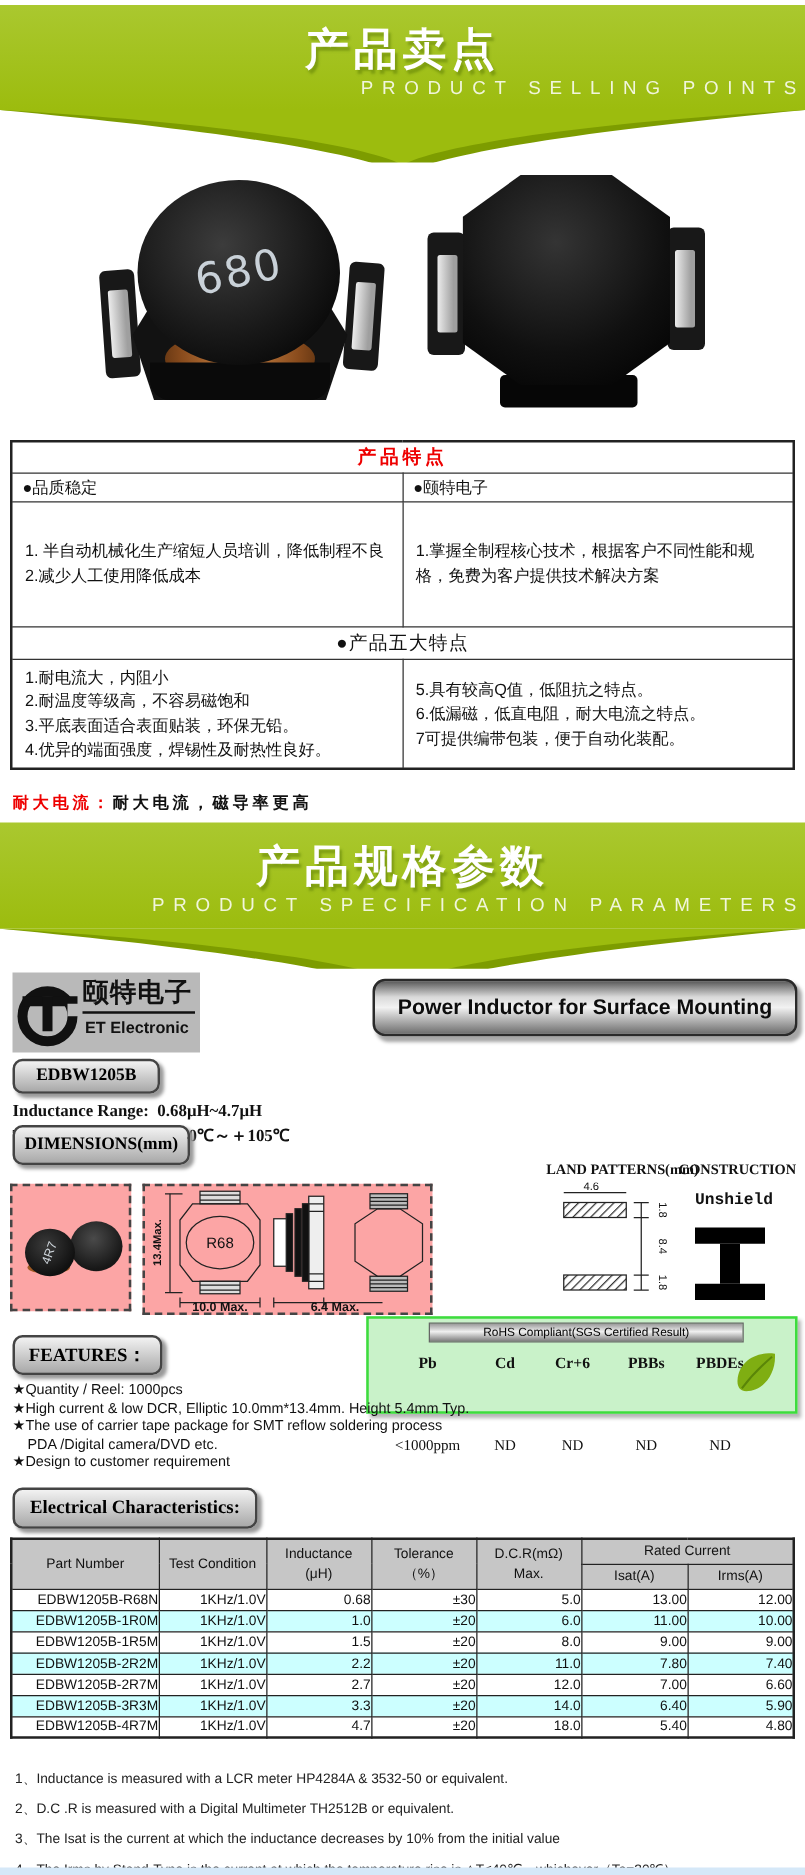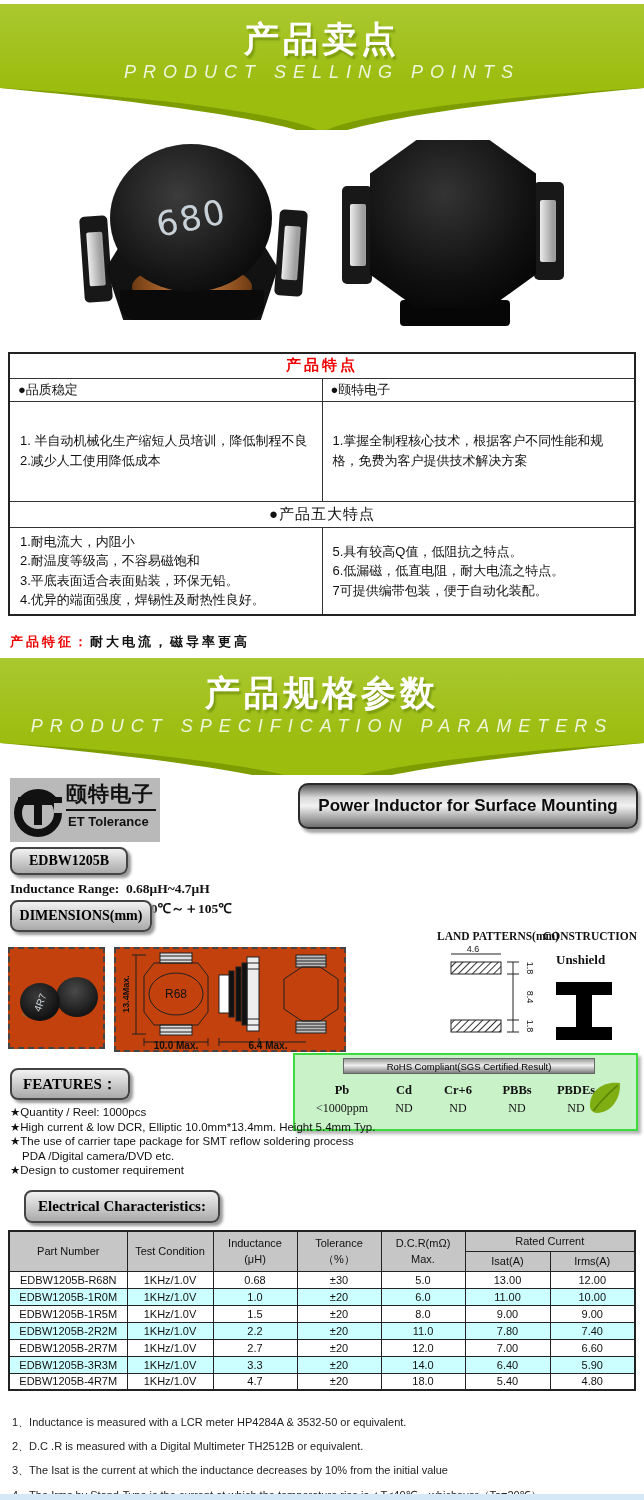--- a/index.html
+++ b/index.html
@@ -5,22 +5,22 @@
   * { margin:0; padding:0; box-sizing:border-box; }
   body { width:644px; background:#fff; font-family:"Liberation Sans", sans-serif; color:#111; }
   .page { position:relative; width:644px; height:1500px; background:#fff; overflow:hidden; }
 
   
   .banner { position:relative; width:644px; }
   .banner .green-rect { position:absolute; left:0; right:0; background:linear-gradient(180deg,#aac82f 0%,#9cbc0e 100%); }
   .banner .swoosh { position:absolute; left:0; width:644px; height:52px; display:block; }
   .banner .btitle { position:absolute; width:100%; text-align:center; color:#fff; font-weight:bold;
                     font-size:35px; letter-spacing:4px; text-shadow:2px 3px 2px rgba(80,110,0,.45); }
-  .banner .bsub { position:absolute; width:100%; text-align:center; color:rgba(255,255,255,.85);
-                  font-size:18px; letter-spacing:7px;font-style:italic; }
+  .banner .bsub { position:absolute; width:100%; text-align:right; color:rgba(255,255,255,.85);
+                  font-size:15px; letter-spacing:7px; }
   .sec-banner1 { height:130px; }
   .sec-banner1 .green-rect { top:4px; height:84px; }
   .sec-banner1 .swoosh { top:88px; }
   .sec-banner1 .btitle { top:16px; }
   .sec-banner1 .bsub { top:62px; }
   .sec-banner2 { height:120px; }
   .sec-banner2 .green-rect { top:3px; height:85px; }
   .sec-banner2 .swoosh { top:88px; }
   .sec-banner2 .btitle { top:15px; }
   .sec-banner2 .bsub { top:61px; }
@@ -77,61 +77,61 @@
                background:linear-gradient(180deg,#5a5a5a 0%,#d9d9d9 30%,#f2f2f2 50%,#bdbdbd 70%,#6e6e6e 100%);
                box-shadow:3px 4px 3px rgba(0,0,0,.35); display:flex; align-items:center; justify-content:center;
                font-size:17px; font-weight:bold; color:#0d0d0d; }
   .gray-btn { position:absolute; border:2px solid #444; border-radius:8px;
               background:linear-gradient(180deg,#f2f2f2 0%,#c6c6c6 60%,#a9a9a9 100%);
               box-shadow:3px 3px 3px #9a9a9a; display:flex; align-items:center; justify-content:center;
               font-family:"Liberation Serif", serif; font-weight:bold; color:#000; }
   .btn-model { left:10px; top:72px; width:118px; height:28px; font-size:14px; }
   .btn-dim { left:10px; top:125px; width:142px; height:32px; font-size:14px; }
   .btn-features { left:10px; top:293px; width:120px; height:32px; font-size:15px; }
-  .btn-elec { left:24px; top:415px; width:196px; height:33px; font-size:15px; }
+  .btn-elec { left:10px; top:415px; width:196px; height:33px; font-size:15px; }
   .range-line { position:absolute; left:10px; font-family:"Liberation Serif", serif; font-weight:bold; font-size:13.5px; }
   .range-1 { top:106px; }
   .range-2 { top:124px; }
-  .dash-box { position:absolute; border:2px dashed #444; background:#c2410c; }
+  .dash-box { position:absolute; border:2px dashed #444; background:#fca5a5; }
   .box-photo { left:8px; top:172px; width:97px; height:102px; }
   .box-draw { left:114px; top:172px; width:232px; height:105px; }
   .mini-ind { position:absolute; border-radius:50%; background:radial-gradient(circle at 42% 35%, #3a3a3a, #111 70%); }
   .mini-1 { left:10px; top:34px; width:40px; height:38px; display:flex; align-items:center; justify-content:center; }
   .mini-1 span { color:#cfd6dc; font-size:10px; transform:rotate(-70deg); }
   .mini-2 { left:46px; top:28px; width:42px; height:40px; background:radial-gradient(circle at 45% 35%, #4a4a4a, #171717 70%); }
   .mini-coil { position:absolute; left:12px; top:60px; width:34px; height:10px; border-radius:50%; background:#a05a24; }
   .land-title, .cons-title { position:absolute; font-family:"Liberation Serif", serif; font-weight:bold; font-size:11.5px; }
   .land-title { left:437px; top:155px; }
   .cons-title { left:543px; top:155px; }
-  .unshield { position:absolute; left:556px; top:177px; font-family:Liberation Serif, serif; font-weight:bold; font-size:13px; }
+  .unshield { position:absolute; left:556px; top:177px; font-family:Liberation Mono, monospace; font-weight:bold; font-size:13px; }
   .land-svg { position:absolute; left:443px; top:171px; }
   .hbeam { position:absolute; left:556px; top:207px; width:56px; height:58px; }
   .hbeam .bar { position:absolute; left:0; width:56px; height:13px; background:#000; }
   .hbeam .bar.b2 { top:45px; } .hbeam .bar.b1 { top:0; }
   .hbeam .stem { position:absolute; left:20px; top:13px; width:16px; height:32px; background:#000; }
 
   .rohs-box { position:absolute; left:293px; top:278px; width:345px; height:78px; background:#c9f2c9;
               border:2px solid #3ddc3d; box-shadow:3px 3px 3px #b5b5b5;text-decoration:underline; }
   .rohs-head { position:absolute; left:48px; top:3px; width:252px; height:16px; border:1px solid #666;
                background:linear-gradient(180deg,#9a9a9a 0%,#f0f0f0 45%,#7d7d7d 100%);
                font-size:9.5px; display:flex; align-items:center; justify-content:center; color:#000; }
   .rohs-row { position:absolute; left:8px; top:24px; display:flex; font-family:"Liberation Serif", serif; }
-  .rohs-col { display:flex; flex-direction:column; align-items:center; }
+  .rohs-col { display:flex; flex-direction:column; align-items:center;gap:48px; }
   .rohs-col .cn { font-size:12.5px; font-weight:bold; height:22px; display:flex; align-items:center; }
   .rohs-col .cv { font-size:12px; }
   .leaf { position:absolute; right:8px; top:20px; }
 
   .feat-list { position:absolute; left:10px; top:330px; font-size:11.5px; line-height:14.5px; color:#111; }
   .feat-list div { white-space:pre; }
   .feat-list .indent { padding-left:12px; }
 
   .etable { position:absolute; left:8px; top:455px; border-collapse:collapse; border:2px solid #222; background:#fff; }
   .etable th, .etable td { border:1px solid #222; font-size:11px; text-align:center; font-weight:normal; }
   .etable thead th { background:#c6c6c6; height:20px; }
-  .etable tbody td { height:17px; }
+  .etable tbody td { height:17px;text-align:right; }
   .etable tbody tr.cyan { background:#ccffff; }
   .hline { display:block; line-height:1.5; }
 
   .notes { position:absolute; left:12px; top:640px; font-size:11px; color:#222; }
   .notes div { margin-bottom:9px; }
   .bottom-bar { position:absolute; left:0; bottom:0; width:644px; height:6px; background:#d5e8f8; }
 </style>
 </head>
 <body>
 
@@ -205,21 +205,21 @@
         </td>
         <td class="t-body2">
           <div>5.具有较高Q值，低阻抗之特点。</div>
           <div>6.低漏磁，低直电阻，耐大电流之特点。</div>
           <div>7可提供编带包装，便于自动化装配。</div>
         </td>
       </tr>
     </tbody>
       </table>
     <div class="feat-line">
-      <span class="red">产品特征：</span><span>耐大电流，磁导率更高</span>
+      <span class="red">耐大电流：</span><span>耐大电流，磁导率更高</span>
     </div>
   </div>
 
   <div class="banner sec-banner2">
     <div class="green-rect"></div>
     <svg class="swoosh" viewBox="0 0 644 52">
       <path d="M0,0 C170,16 292,34 322,52 C352,34 474,16 644,0 Z" fill="#7d9c00"></path>
       <path d="M0,0 C175,10 292,28 322,44 C352,28 469,10 644,0 Z" fill="#9cbc0e"></path>
     </svg>
     <div class="btitle">产品规格参数</div>
@@ -230,21 +230,21 @@
 
     <div class="logo-box">
       <svg width="54" height="56" viewBox="0 0 54 56">
         <circle cx="26" cy="30" r="20" fill="none" stroke="#111" stroke-width="8"></circle>
         <rect x="6" y="14" width="44" height="8" fill="#111"></rect>
         <rect x="22" y="14" width="8" height="28" fill="#111"></rect>
         <rect x="42" y="20" width="12" height="10" fill="#b9b9b9"></rect>
       </svg>
       <div class="logo-cn">颐特电子</div>
       <div class="logo-rule"></div>
-      <div class="logo-en">ET Tolerance</div>
+      <div class="logo-en">ET Electronic</div>
     </div>
 
     <div class="title-bar">Power Inductor for Surface Mounting</div>
 
     <div class="gray-btn btn-model">EDBW1205B</div>
 
     <div class="range-line range-1">
       <span>Inductance Range:</span>&nbsp;
       <span>0.68μH~4.7μH</span>
     </div>

